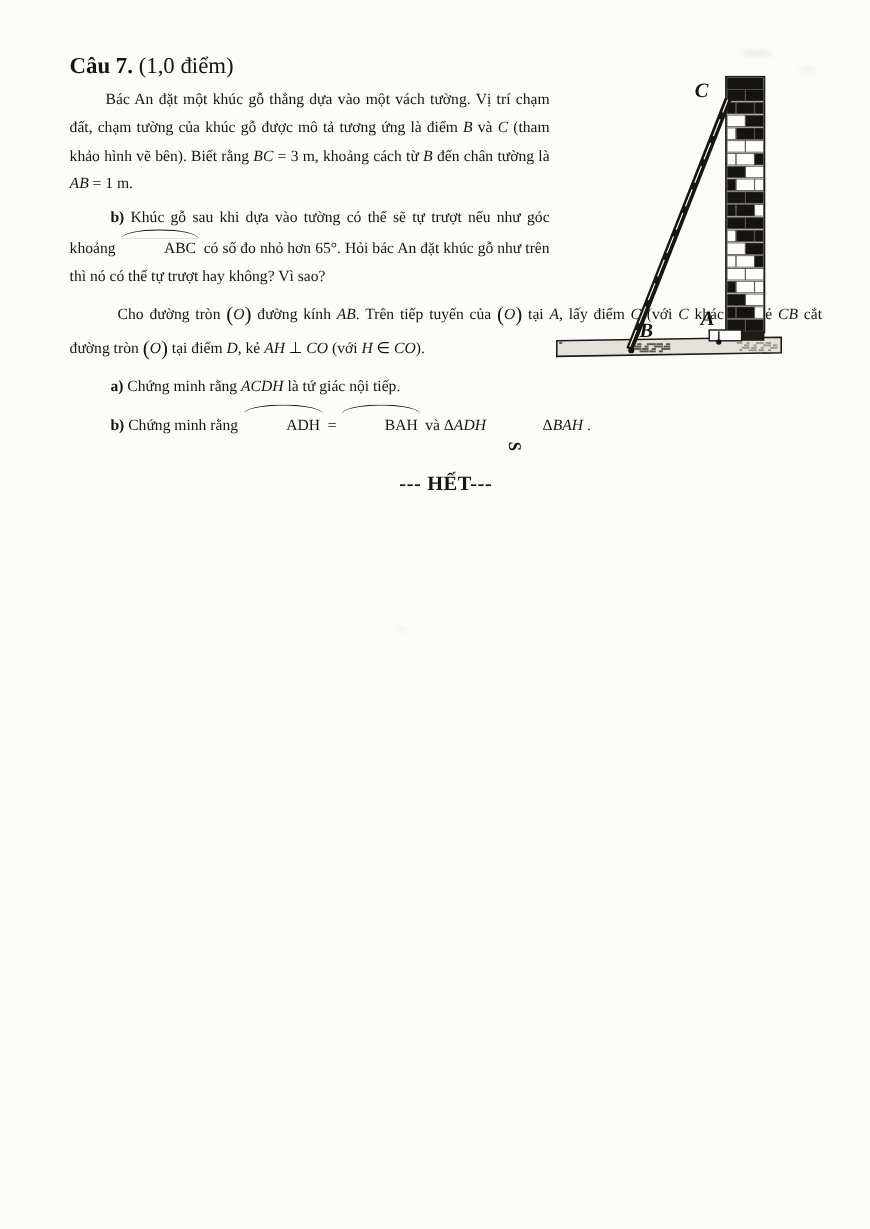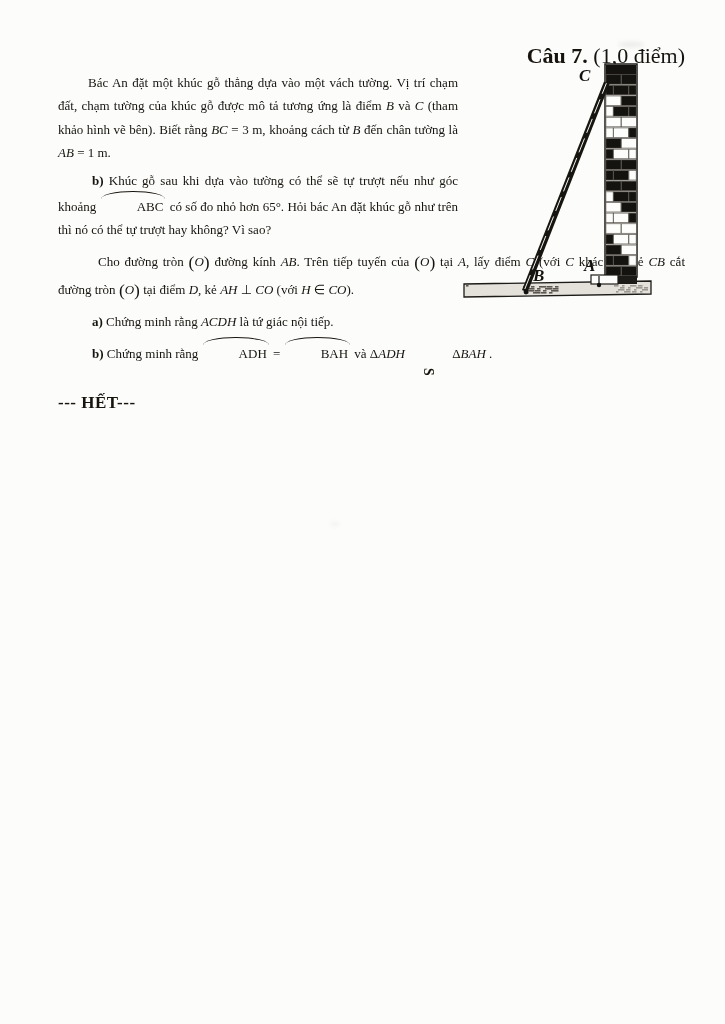--- a/index.html
+++ b/index.html
@@ -7,21 +7,21 @@
     position:relative;
     width:725px;height:1024px;
     background:#fcfcfa;
     font-family:"Liberation Serif", serif;
     color:#17140f;
     overflow:hidden;
     margin:0 auto;
   }
   .content{position:absolute;left:58px;top:44px;right:40px;}
   p{margin:0;font-size:13px;line-height:23.6px;text-align:justify;}
-  .heading{text-align:right;font-size:22px;margin-bottom:3px;}
+  .heading{text-align:left;font-size:19px;margin-bottom:3px;}
   .q7{width:400px;}
   .para{text-indent:30px;margin-bottom:4px;}
   .ab{text-indent:34px;margin-bottom:4px;}
   .q8{margin-top:6px;}
   .q8 .para{text-indent:40px;line-height:28.5px;}
   .q8 .ab{line-height:26px;}
   .seg-b{font-weight:700;}
   .seg-i{font-style:italic;}
   .seg-bp{font-size:1.35em;line-height:1;vertical-align:-0.1em;}
   .seg-arc{
@@ -32,21 +32,21 @@
     content:"";position:absolute;left:1px;right:1px;top:-2px;height:7px;
     border-top:1.7px solid #17140f;
     border-radius:50% 50% 0 0 / 100% 100% 0 0;
   }
   .seg-sim{
     display:inline-block;font-weight:700;
     transform:rotate(90deg) scale(1.05,1.15);
     margin:0 3px;
   }
   .footer{
-    font-weight:700;margin-top:24px;
+    text-align:center;font-weight:700;margin-top:24px;
     font-size:17px;letter-spacing:.5px;
   }
   .figure{position:absolute;left:460px;top:54px;width:200px;height:250px;}
   .fig-label{font:italic 700 17px "Liberation Serif", serif;fill:#14120e;}
   .smudge{position:absolute;background:#9a9a96;border-radius:50%;filter:blur(2px);}
 </style>
 </head>
 <body>
 
 <div class="page">

